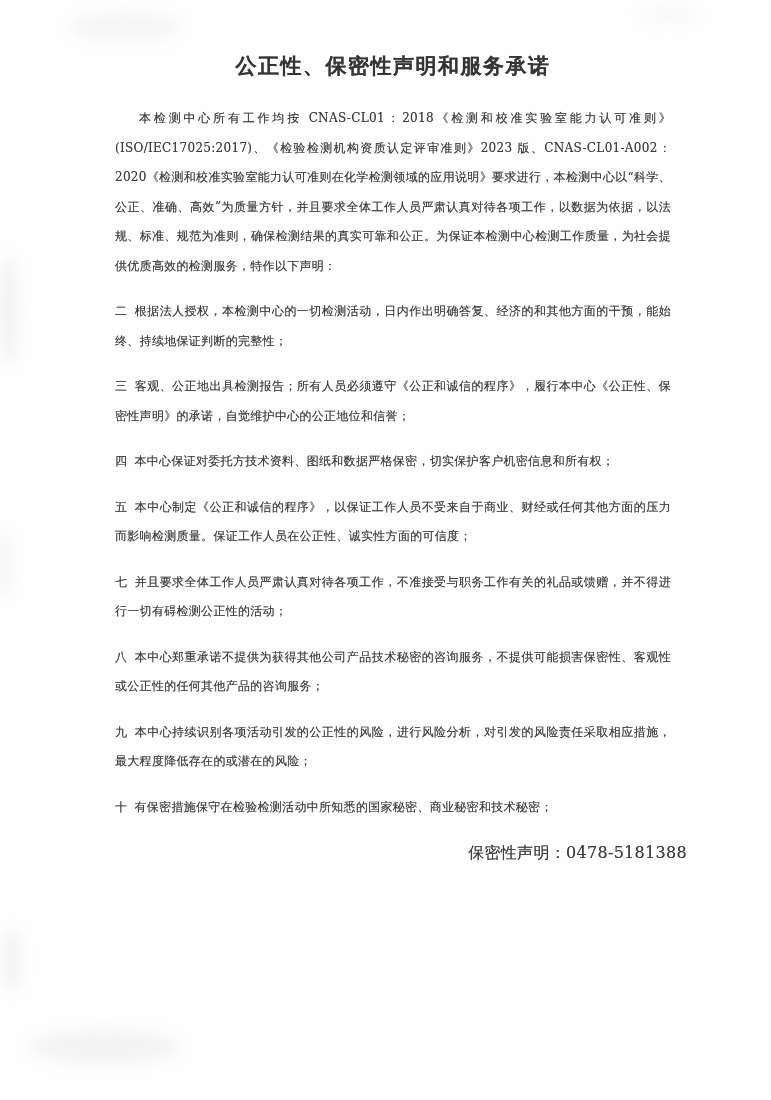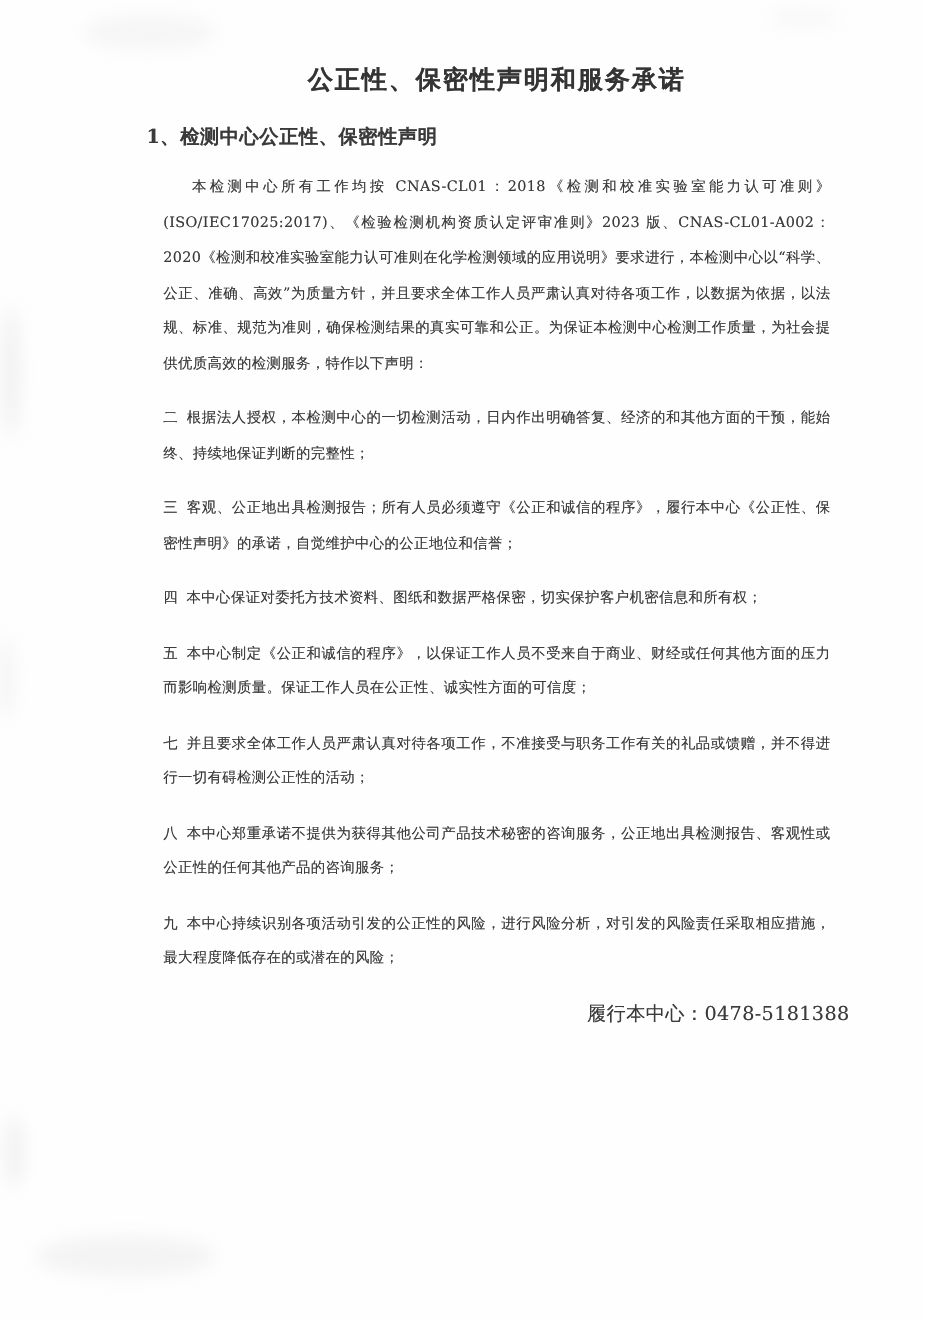--- a/index.html
+++ b/index.html
@@ -26,21 +26,21 @@
   }
   .smudge.s1 { left: 2px;  top: 255px;  width: 14px; height: 110px; opacity: .40; }
   .smudge.s2 { left: 0px;  top: 530px;  width: 10px; height: 70px;  opacity: .35; }
   .smudge.s3 { left: 4px;  top: 930px;  width: 16px; height: 60px;  opacity: .35; }
   .smudge.s4 { left: 70px; top: 12px;   width: 110px; height: 30px; opacity: .22; }
   .smudge.s5 { left: 30px; top: 1030px; width: 150px; height: 34px; opacity: .28; }
   .smudge.s6 { left: 640px;top: 6px;    width: 60px; height: 18px;  opacity: .15; }
 
   .page {
     position: absolute;
-    left: 120px;
+    left: 99px;
     top: 52px;
     width: 588px;
   }
   .doc-title {
     font-size: 21px;
     font-weight: bold;
     text-align: center;
     letter-spacing: 1.5px;
     color: #343434;
     margin: 0 0 24px 0;
@@ -83,38 +83,38 @@
   <div class="smudge s2"></div>
   <div class="smudge s3"></div>
   <div class="smudge s4"></div>
   <div class="smudge s5"></div>
   <div class="smudge s6"></div>
 
   <div class="page">
 
     <h1 class="doc-title">公正性、保密性声明和服务承诺</h1>
 
-    <h2 class="section-heading">1、检测中心公正性、保密性声明</h2>
 
     <p class="para intro">本检测中心所有工作均按 CNAS-CL01：2018《检测和校准实验室能力认可准则》(ISO/IEC17025:2017)、《检验检测机构资质认定评审准则》2023 版、CNAS-CL01-A002：2020《检测和校准实验室能力认可准则在化学检测领域的应用说明》要求进行，本检测中心以“科学、公正、准确、高效”为质量方针，并且要求全体工作人员严肃认真对待各项工作，以数据为依据，以法规、标准、规范为准则，确保检测结果的真实可靠和公正。为保证本检测中心检测工作质量，为社会提供优质高效的检测服务，特作以下声明：</p>
 
 
     <p class="para item"><span class="num">二</span><span>根据法人授权，本检测中心的一切检测活动，日内作出明确答复、经济的和其他方面的干预，能始终、持续地保证判断的完整性；</span></p>
 
     <p class="para item"><span class="num">三</span><span>客观、公正地出具检测报告；所有人员必须遵守《公正和诚信的程序》，履行本中心《公正性、保密性声明》的承诺，自觉维护中心的公正地位和信誉；</span></p>
 
     <p class="para item"><span class="num">四</span><span>本中心保证对委托方技术资料、图纸和数据严格保密，切实保护客户机密信息和所有权；</span></p>
 
     <p class="para item"><span class="num">五</span><span>本中心制定《公正和诚信的程序》，以保证工作人员不受来自于商业、财经或任何其他方面的压力而影响检测质量。保证工作人员在公正性、诚实性方面的可信度；</span></p>
 
 
     <p class="para item"><span class="num">七</span><span>并且要求全体工作人员严肃认真对待各项工作，不准接受与职务工作有关的礼品或馈赠，并不得进行一切有碍检测公正性的活动；</span></p>
 
-    <p class="para item"><span class="num">八</span><span>本中心郑重承诺不提供为获得其他公司产品技术秘密的咨询服务，公正地出具检测报告、客观性或公正性的任何其他产品的咨询服务；</span></p>
+    <p class="para item"><span class="num">八</span><span>本中心郑重承诺不提供为获得其他公司产品技术秘密的咨询服务，不提供可能损害保密性、客观性或公正性的任何其他产品的咨询服务；</span></p>
 
     <p class="para item"><span class="num">九</span><span>本中心持续识别各项活动引发的公正性的风险，进行风险分析，对引发的风险责任采取相应措施，最大程度降低存在的或潜在的风险；</span></p>
 
+    <p class="para item"><span class="num">十</span><span>有保密措施保守在检验检测活动中所知悉的国家秘密、商业秘密和技术秘密；</span></p>
 
 
-    <p class="phone-line"><span>履行本中心：</span><span>0478-5181388</span></p>
+    <p class="phone-line"><span>保密性声明：</span><span>0478-5181388</span></p>
 
   </div>
 </div>
 
 </body></html>

